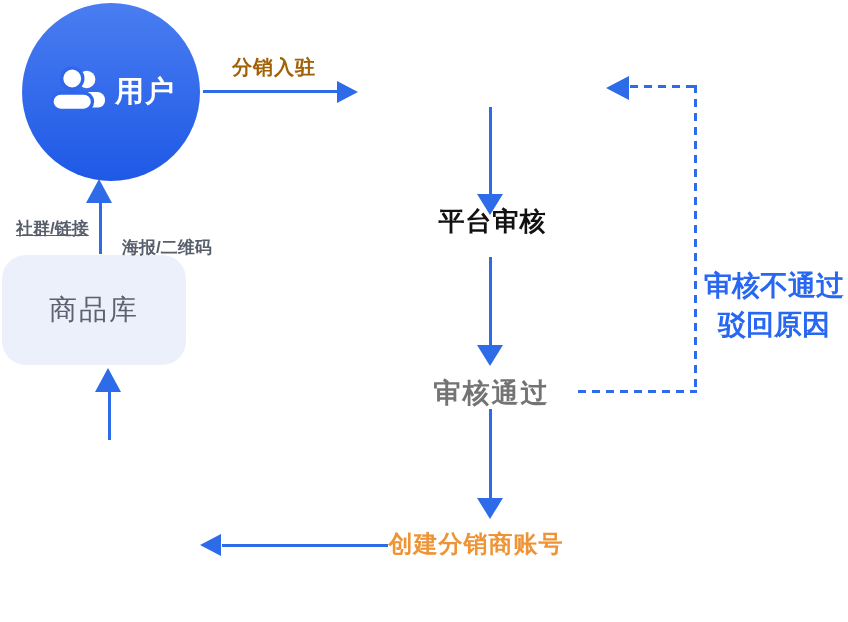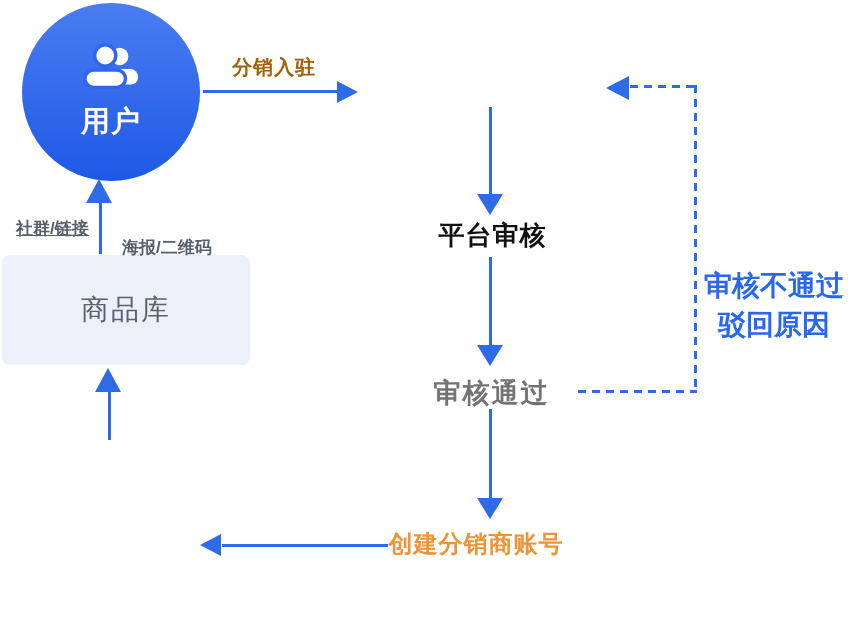--- a/index.html
+++ b/index.html
@@ -4,38 +4,38 @@
 <style>
   html,body{margin:0;padding:0;background:#ffffff;}
   .canvas{
     position:relative;width:848px;height:622px;background:#ffffff;overflow:hidden;
     font-family:"Liberation Sans","DejaVu Sans",sans-serif;
   }
   
   .circle{
     position:absolute;width:178px;height:178px;border-radius:50%;
     background:linear-gradient(180deg,#4a7df1 0%,#1e59e6 100%);
-    display:flex;flex-direction:column;align-items:center;justify-content:center;
+    display:flex;align-items:center;justify-content:center;
     gap:6px;box-sizing:border-box;
   }
   .circle .c-label{color:#ffffff;font-weight:700;font-size:29px;letter-spacing:1px;}
   .user-circle{left:22px;top:3px;}
   .dist-circle{left:22px;top:445px;}
   .goods-box{
-    position:absolute;left:2px;top:255px;width:248px;height:110px;
-    background:#ebf0fa;border-radius:8px;
+    position:absolute;left:2px;top:255px;width:184px;height:110px;
+    background:#ebf0fa;border-radius:24px;
     display:flex;align-items:center;justify-content:center;
   }
   .goods-box span{color:#5a6170;font-size:28px;letter-spacing:2px;}
   .wbox{
     position:absolute;background:#ffffff;display:flex;align-items:center;justify-content:center;
     font-weight:700;white-space:nowrap;
   }
   .submit-box{left:360px;top:68px;width:243px;height:38px;font-size:26px;color:#111111;letter-spacing:2px;}
-  .review-box{left:432px;top:215px;width:121px;height:40px;font-size:26px;color:#111111;letter-spacing:1px;}
+  .review-box{left:432px;top:201px;width:121px;height:40px;font-size:26px;color:#111111;letter-spacing:1px;}
   .passed-box{left:413px;top:378px;width:157px;height:30px;font-size:27px;color:#737373;letter-spacing:2px;}
   .create-box{left:388px;top:524px;width:176px;height:40px;font-size:24px;color:#ee9436;letter-spacing:1px;}
   .entry-box{left:215px;top:50px;width:118px;height:34px;font-size:20px;color:#a16207;letter-spacing:1px;}
   .side-label{position:absolute;top:217px;font-size:17px;font-weight:700;color:#575e6c;white-space:nowrap;}
   .side-label.left{left:16px;text-decoration:underline;}
   .side-label.right{left:122px;margin-top:19px;}
   .reject-text{
     position:absolute;left:698px;top:266px;width:152px;text-align:center;
     color:#2767f2;font-weight:700;font-size:28px;line-height:39px;white-space:nowrap;
   }

